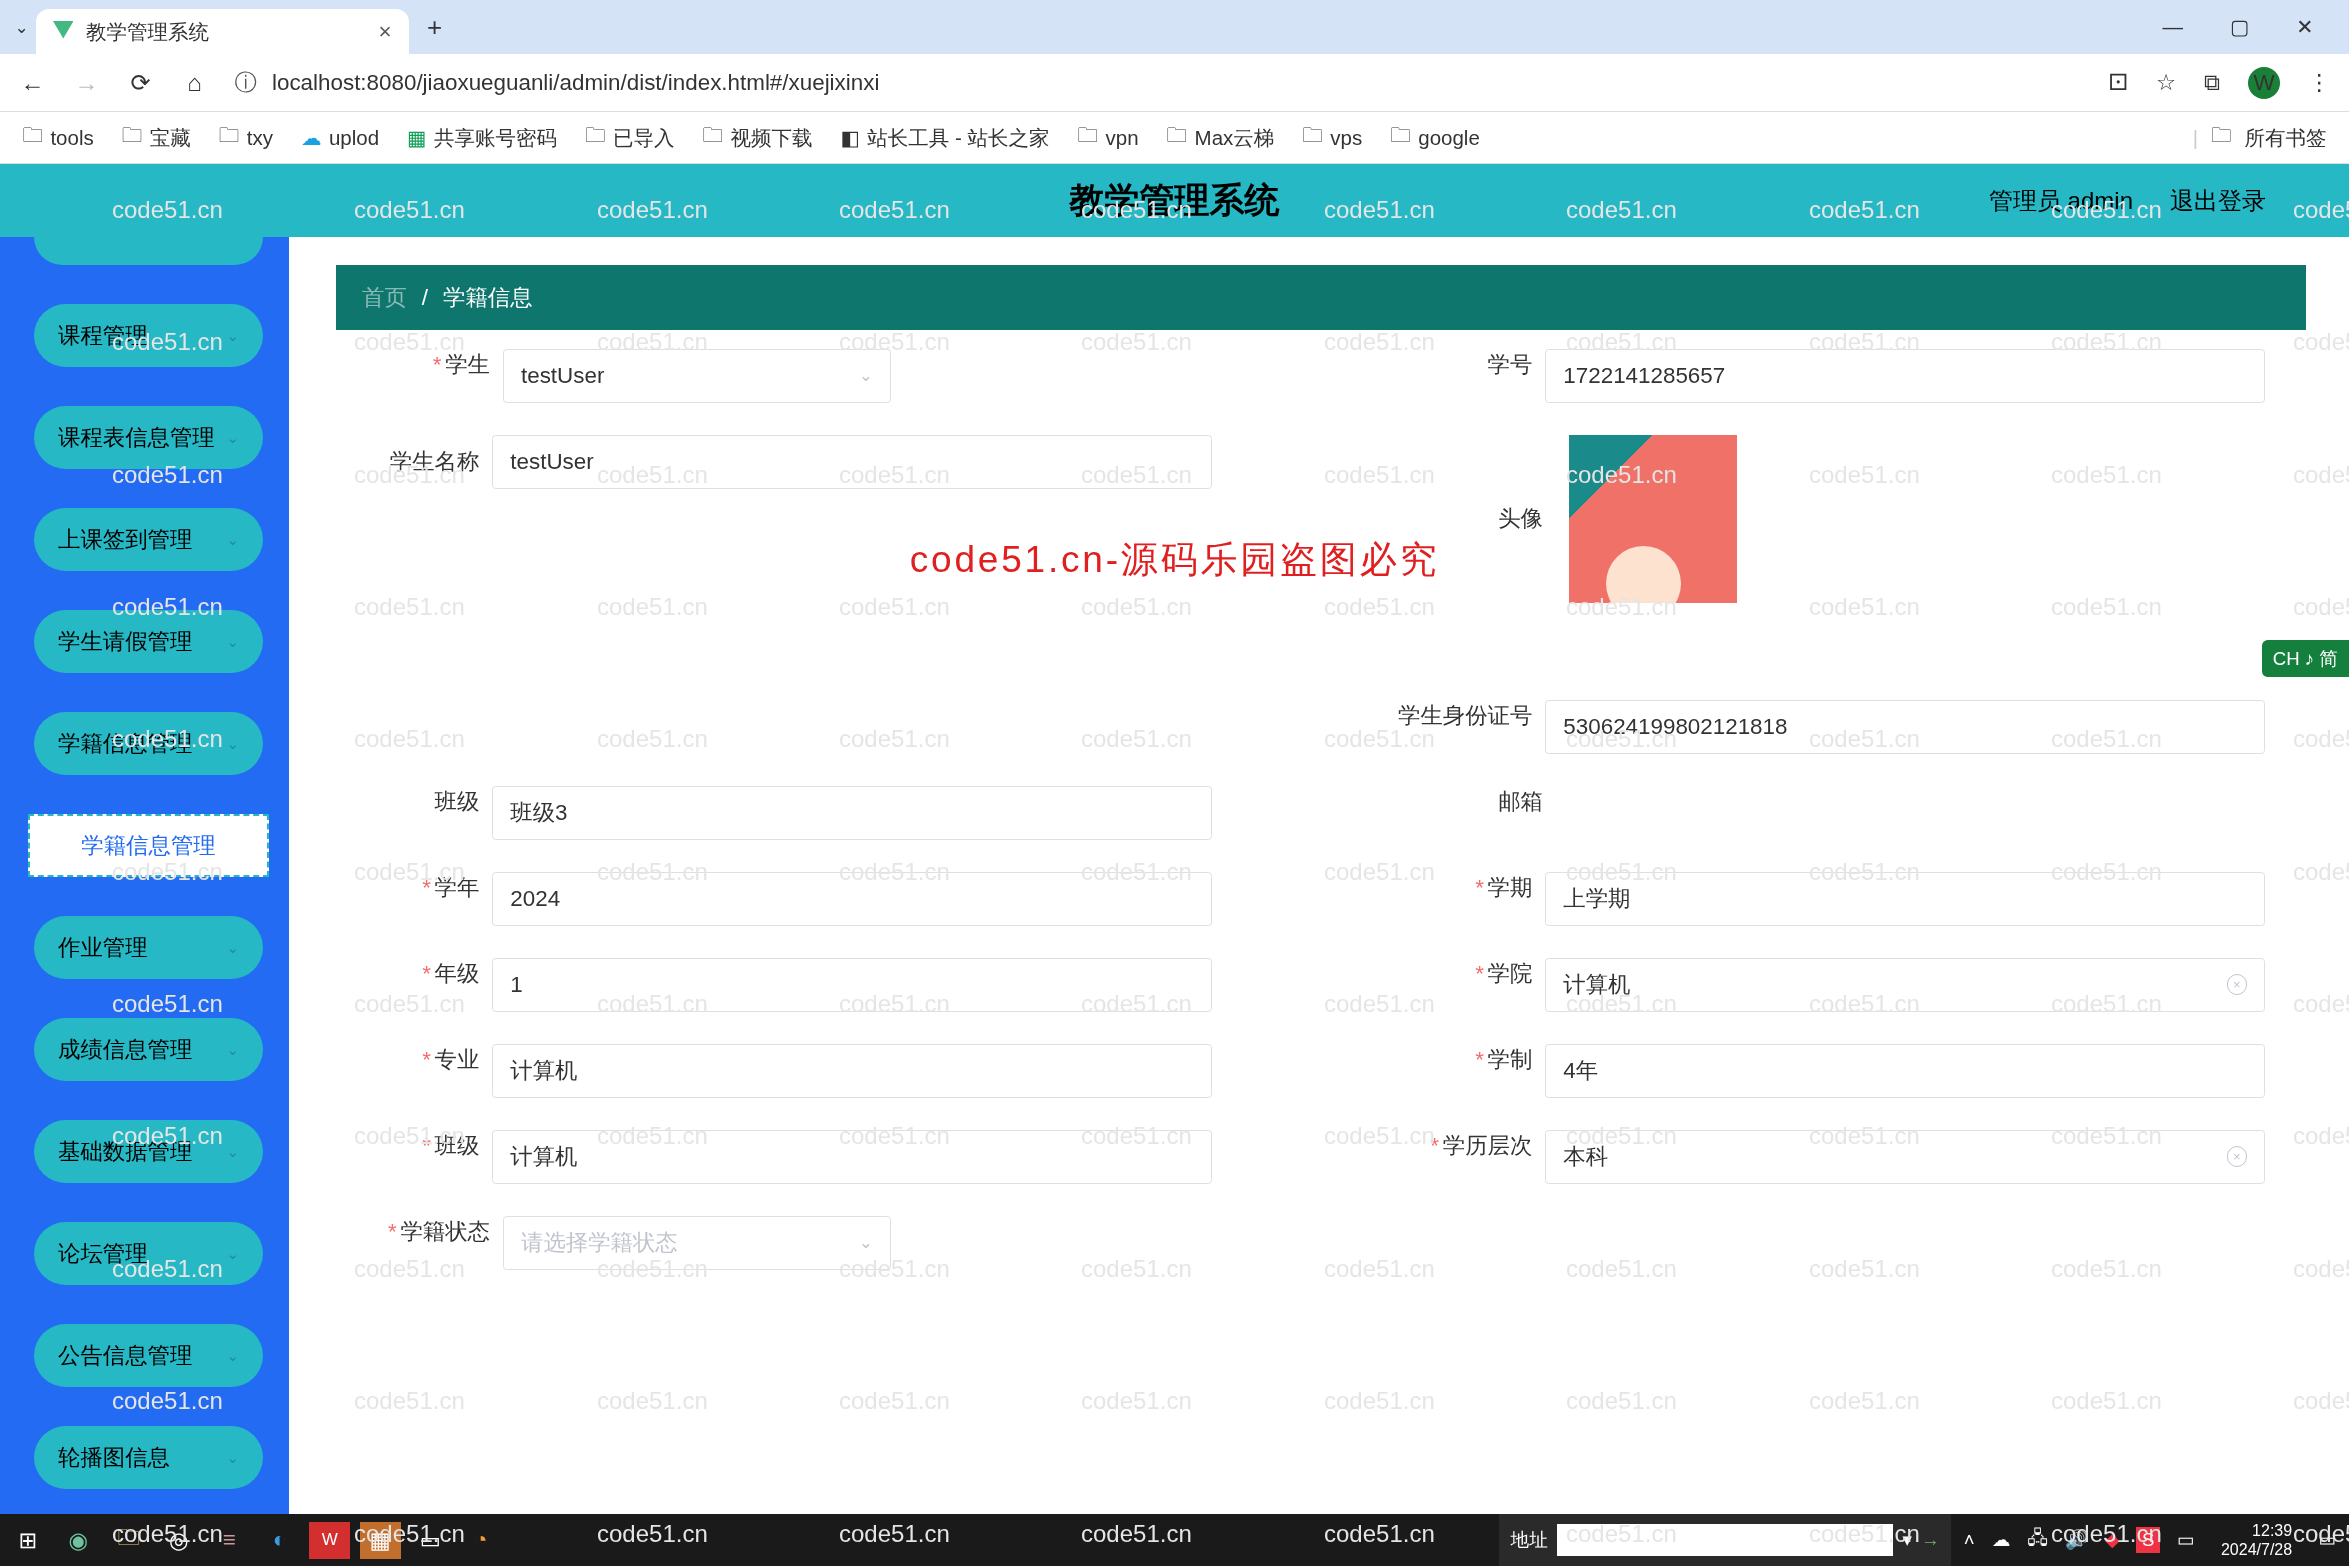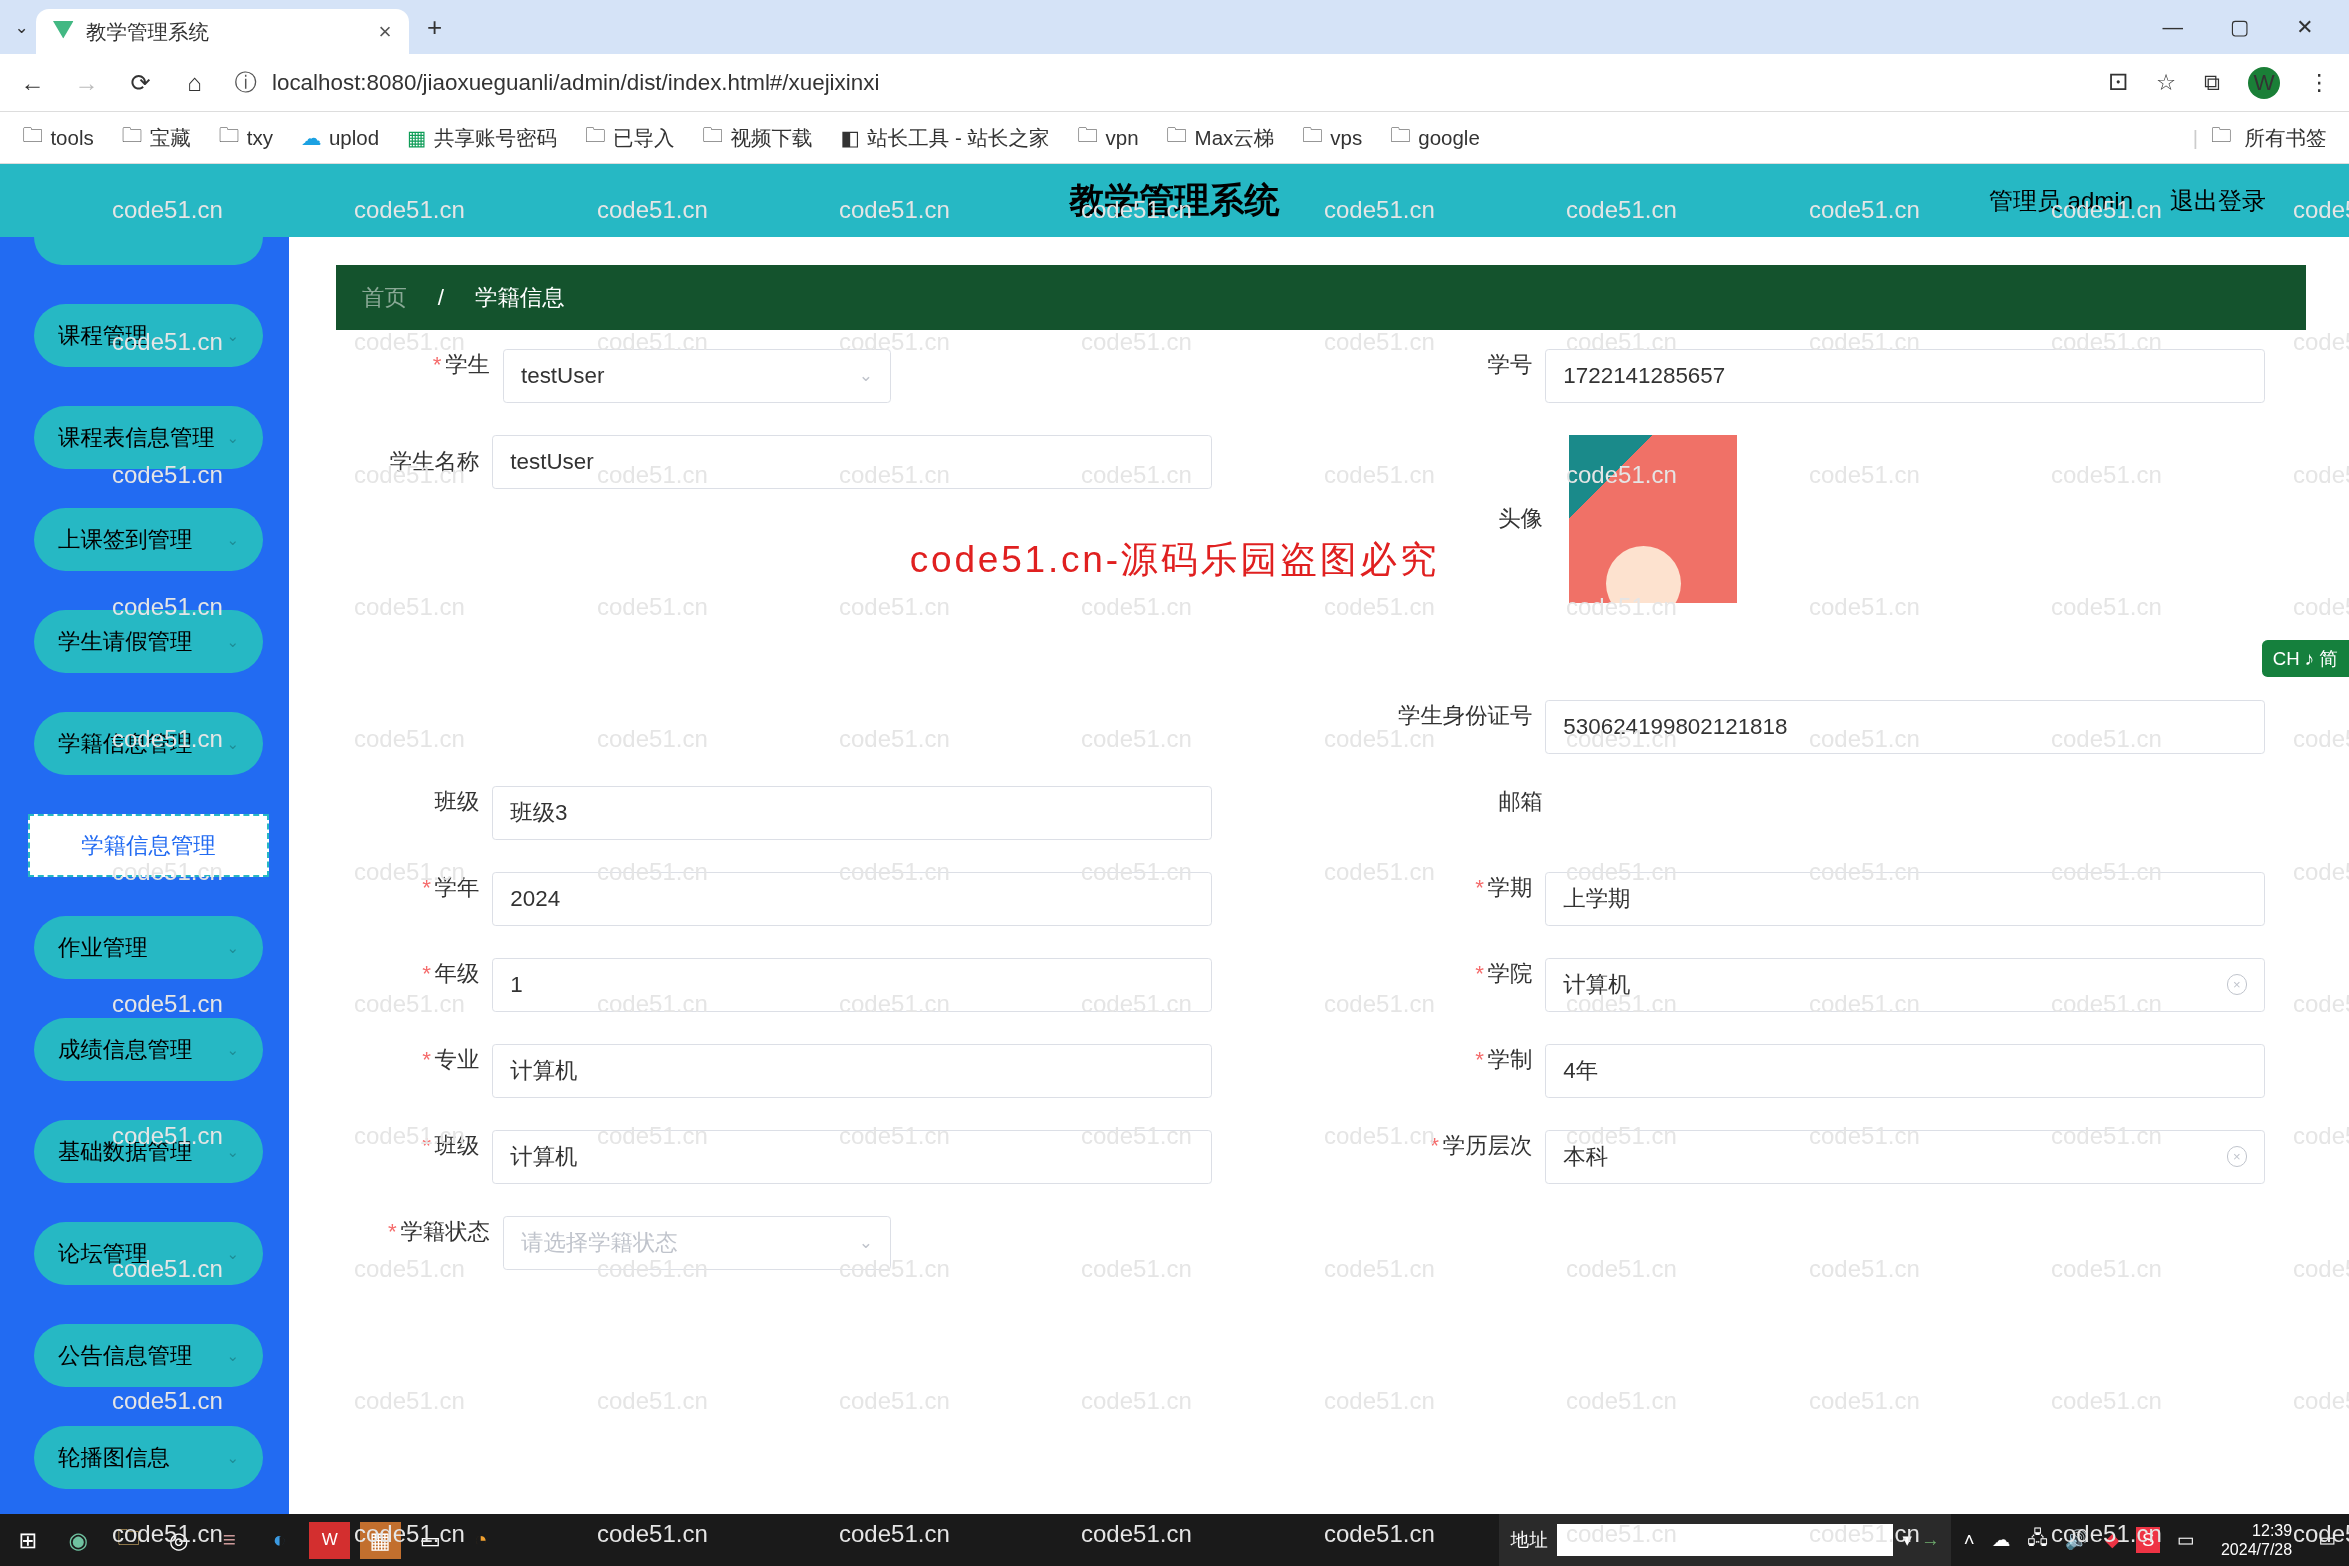--- a/index.html
+++ b/index.html
@@ -36,21 +36,21 @@
 
 
 .main { display: flex; height: calc(100% - 237px - 52px); background: #fff; }
 .sidebar { width: 289px; background: #226bf2; padding: 9.3px 26px 9.3px 34px; overflow: hidden; }
 .side-item { background: #26b8c4; border-radius: 37px; height: 63px; display: flex; align-items: center; padding: 0 24px; margin-bottom: 39px; font-size: 22.4px; color: #000; }
 .side-item-active { background: #fff; border-radius: 0; border: 2.8px dashed #26b8c4; height: 63px; display: flex; align-items: center; justify-content: center; margin-bottom: 39px; font-size: 22.4px; color: #226bf2; font-weight: 500; margin-left: -5.6px; margin-right: -5.6px; }
 .side-chev { margin-left: auto; color: rgba(0,0,0,.25); font-size: 15px; }
 .side-item-cut { background: #26b8c4; border-radius: 0 0 37px 37px; height: 28px; margin-bottom: 39px; margin-top: -9.3px; }
 
 .content { flex: 1; padding: 0 28px 0 0; overflow-y: auto; background: #fff; position: relative; }
-.breadcrumb { background: #14532d; height: 65px; margin: 28px 15px 18.6px 47px; display: flex; align-items: center; padding: 0 26px; font-size: 22.4px; color: #fff; gap: 31px; }
+.breadcrumb { background: #0f766e; height: 65px; margin: 28px 15px 18.6px 47px; display: flex; align-items: center; padding: 0 26px; font-size: 22.4px; color: #fff; gap: 15px; }
 .bc-first { color: rgba(255,255,255,.5); }
 .bc-sep { color: #fff; }
 
 .form { padding: 0 56px 37px 56px; }
 .form-row { display: flex; gap: 0; margin-bottom: 32px; align-items: flex-start; }
 .form-col { display: flex; }
 .form-col.left { width: 867px; }
 .form-col.right { width: 867px; margin-left: auto; }
 .fld-label { width: 158px; text-align: right; padding-right: 13px; font-size: 22.4px; color: #333; }
 .fld-label .req { color: #f56c6c; margin-right: 3.7px; }

